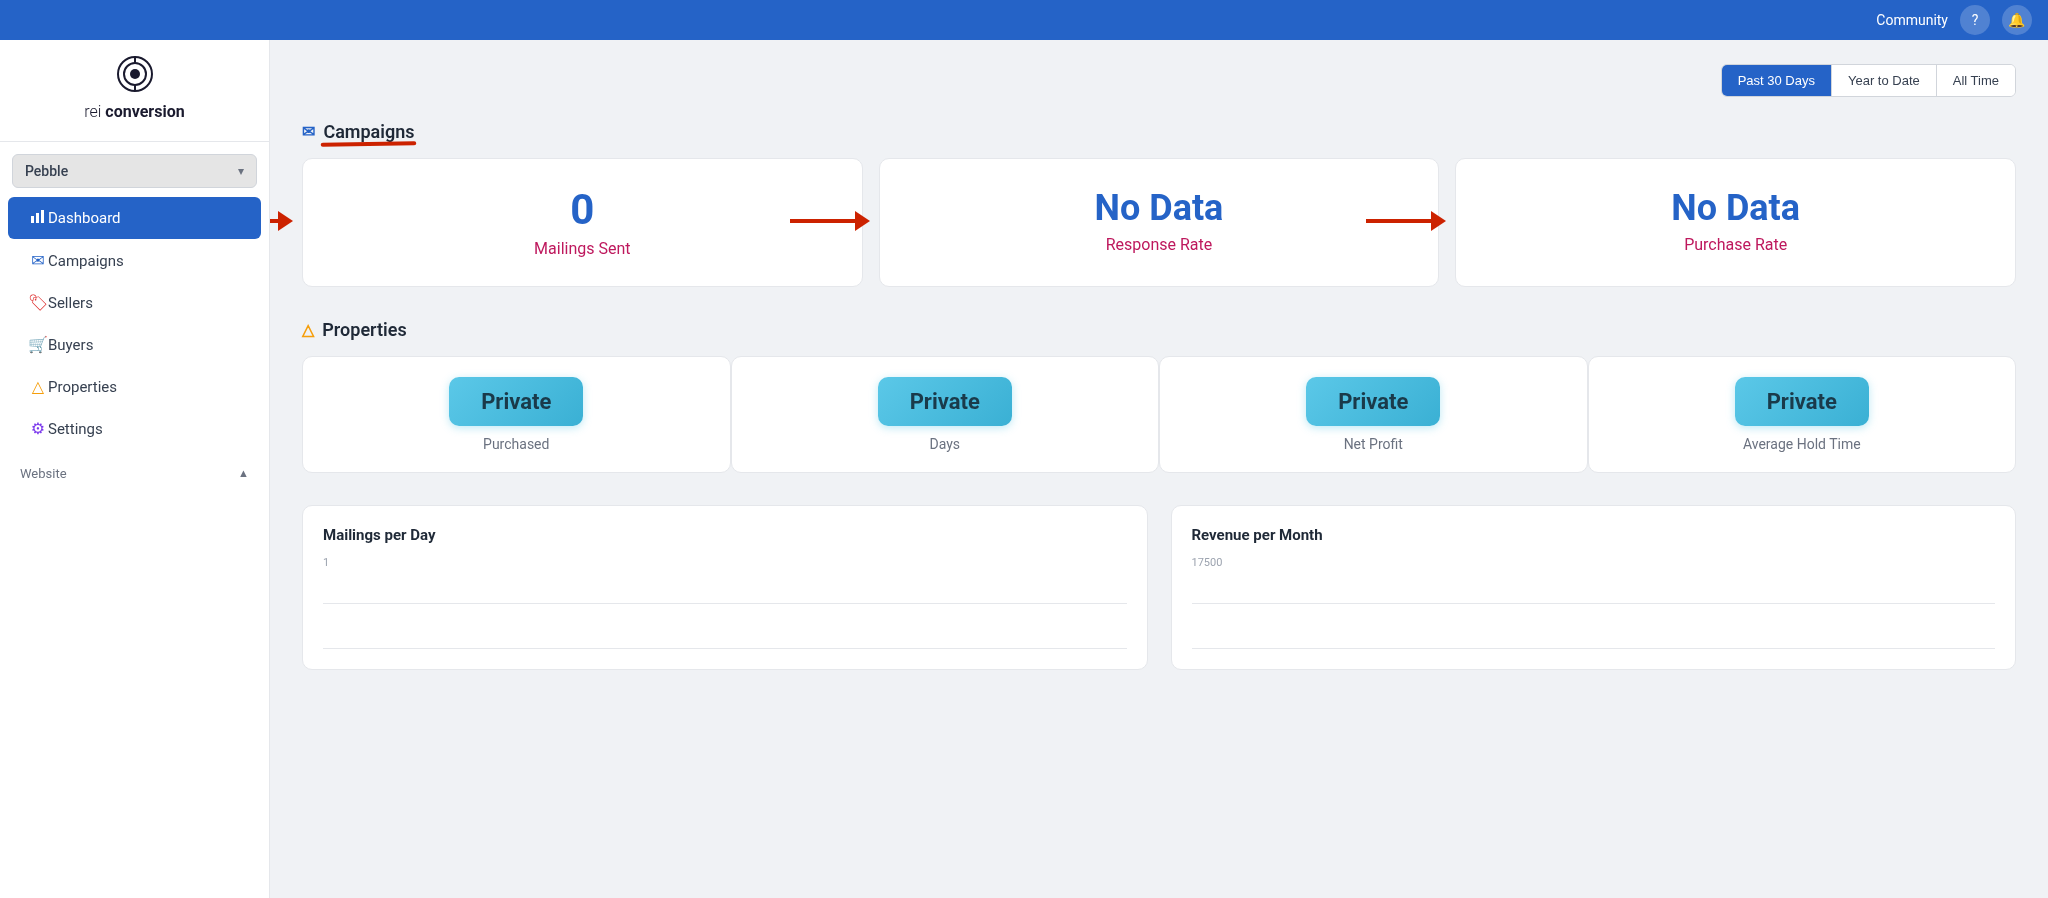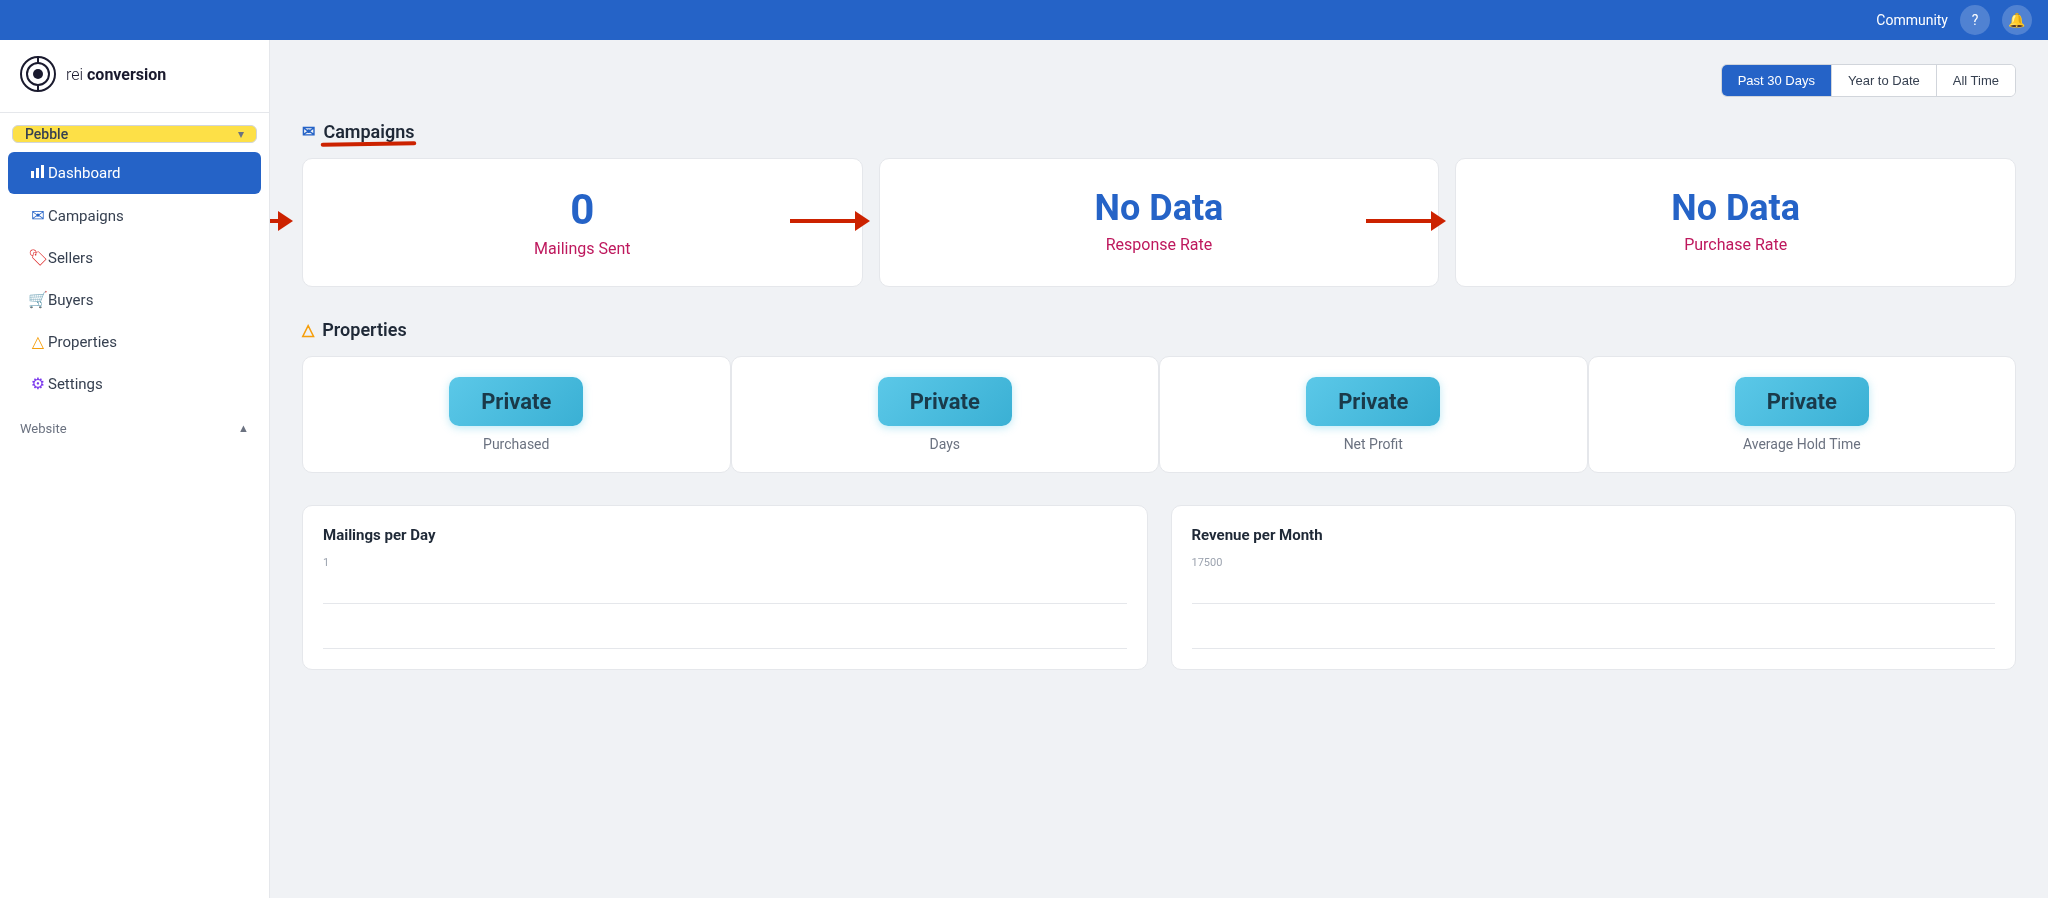--- a/index.html
+++ b/index.html
@@ -51,36 +51,37 @@
       padding: 16px 0;
       border-right: 1px solid #e5e7eb;
     }
     .sidebar-logo {
       display: flex;
       align-items: center;
       gap: 10px;
       padding: 0 20px 20px 20px;
       border-bottom: 1px solid #e5e7eb;
       margin-bottom: 12px;
+      flex-direction: column;
     }
     .logo-icon {
       width: 36px;
       height: 36px;
     }
 
     .workspace-selector {
       margin: 0 12px 8px 12px;
       border: 1px solid #d1d5db;
       border-radius: 6px;
-      padding: 0 12px;
+      padding: 8px 12px;
       display: flex;
       align-items: center;
       justify-content: space-between;
       cursor: pointer;
-      background: #fde047;
+      background: #e5e5e5;
     }
     .workspace-name {
       font-size: 14px;
       color: #374151;
       font-weight: 500;
     }
     .chevron-down {
       color: #6b7280;
       font-size: 12px;
     }

